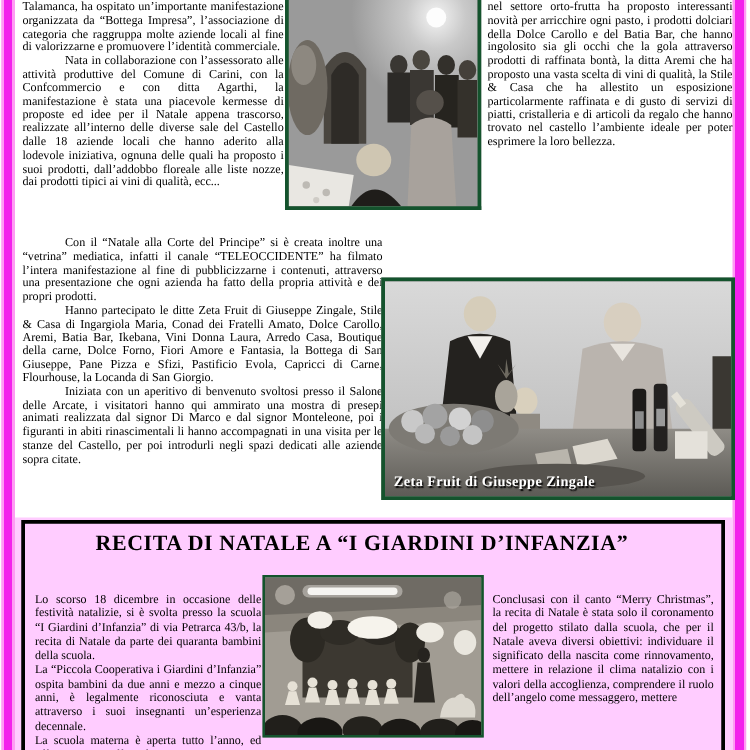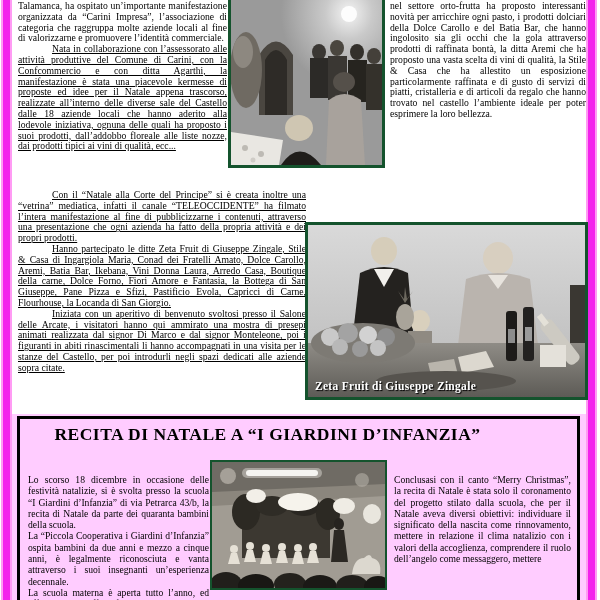--- a/index.html
+++ b/index.html
@@ -9,51 +9,51 @@
     font-family:"Liberation Serif","DejaVu Serif",serif;
     color:#000;
   }
   .strip{position:absolute;top:0;height:600px;width:11px;
     background:linear-gradient(90deg,#ff9bf4 0 2px,#f322ec 2px 9px,#ff9bf4 9px 11px);}
   #strip-left{left:1px;}
   #strip-right{left:586px;}
 
   .tx{position:absolute;text-align:justify;font-size:9.7px;line-height:10.8px;}
   .tx p{margin:0;}
-  .tx p.ind{text-indent:34px;text-decoration:underline;}
+  .tx p.ind{text-indent:34px;}
   .tx p.ind-sm{text-indent:16px;}
 
   
   .photo{position:absolute;border:3px solid #14532d;background:#9a9a9a;overflow:hidden;}
   #photo1{left:228px;top:0;width:151px;height:165px;border-top:none;}
   #photo2{left:305px;top:222px;width:277px;height:172px;}
   #photo2-caption{
     position:absolute;left:7px;bottom:5px;color:#fff;font-weight:bold;
     font-size:11.5px;letter-spacing:.3px;text-shadow:1px 1px 1px #000;
     font-family:"Liberation Serif","DejaVu Serif",serif;}
   
   #bottom-band{position:absolute;left:12px;top:414px;width:574px;height:186px;background:#ffccff;}
   #recital-box{position:absolute;left:17px;top:416px;width:557px;height:200px;
     border:3px solid #000;background:#ffccff;}
-  #headline{position:absolute;left:9px;top:424px;width:517px;text-align:center;
+  #headline{position:absolute;left:31px;top:424px;width:517px;text-align:center;
     font-weight:bold;font-size:17.5px;letter-spacing:.5px;}
   .btx{position:absolute;text-align:justify;font-size:9.6px;line-height:11.3px;overflow:hidden;margin-top:16px;}
   .btx p{margin:0;}
   #photo3{left:210px;top:460px;width:173px;height:126px;border-width:2px;}
 </style>
 </head>
 <body>
 
 <div id="page">
 
   <div class="strip" id="strip-left"></div>
   <div class="strip" id="strip-right"></div>
 
   <div class="tx" style="left:18px;top:1px;width:209px;">
-    <p>Talamanca, ha ospitato un’importante manifestazione organizzata da “Carini Impresa”, l’associazione di categoria che raggruppa molte aziende locali al fine di valorizzarne e promuovere l’identità commerciale.</p>
+    <p>Talamanca, ha ospitato un’importante manifestazione organizzata da “Bottega Impresa”, l’associazione di categoria che raggruppa molte aziende locali al fine di valorizzarne e promuovere l’identità commerciale.</p>
     <p class="ind">Nata in collaborazione con l’assessorato alle attività produttive  del Comune di Carini, con la Confcommercio e con ditta Agarthi, la manifestazione è stata una piacevole kermesse di proposte ed idee per il Natale appena trascorso, realizzate all’interno delle diverse sale del Castello dalle 18 aziende locali che hanno aderito alla lodevole iniziativa, ognuna delle quali ha proposto i suoi prodotti, dall’addobbo floreale alle liste nozze, dai prodotti tipici ai vini di qualità, ecc...</p>
   </div>
 
   <div class="photo" id="photo1">
     <svg width="151" height="165" viewBox="0 0 151 165">
       <defs>
         <radialGradient id="g1" cx="78%" cy="8%" r="45%">
           <stop offset="0%" stop-color="#f4f4f4"></stop>
             <stop offset="35%" stop-color="#c9c9c9"></stop>
             <stop offset="100%" stop-color="#9a9a9a"></stop>

